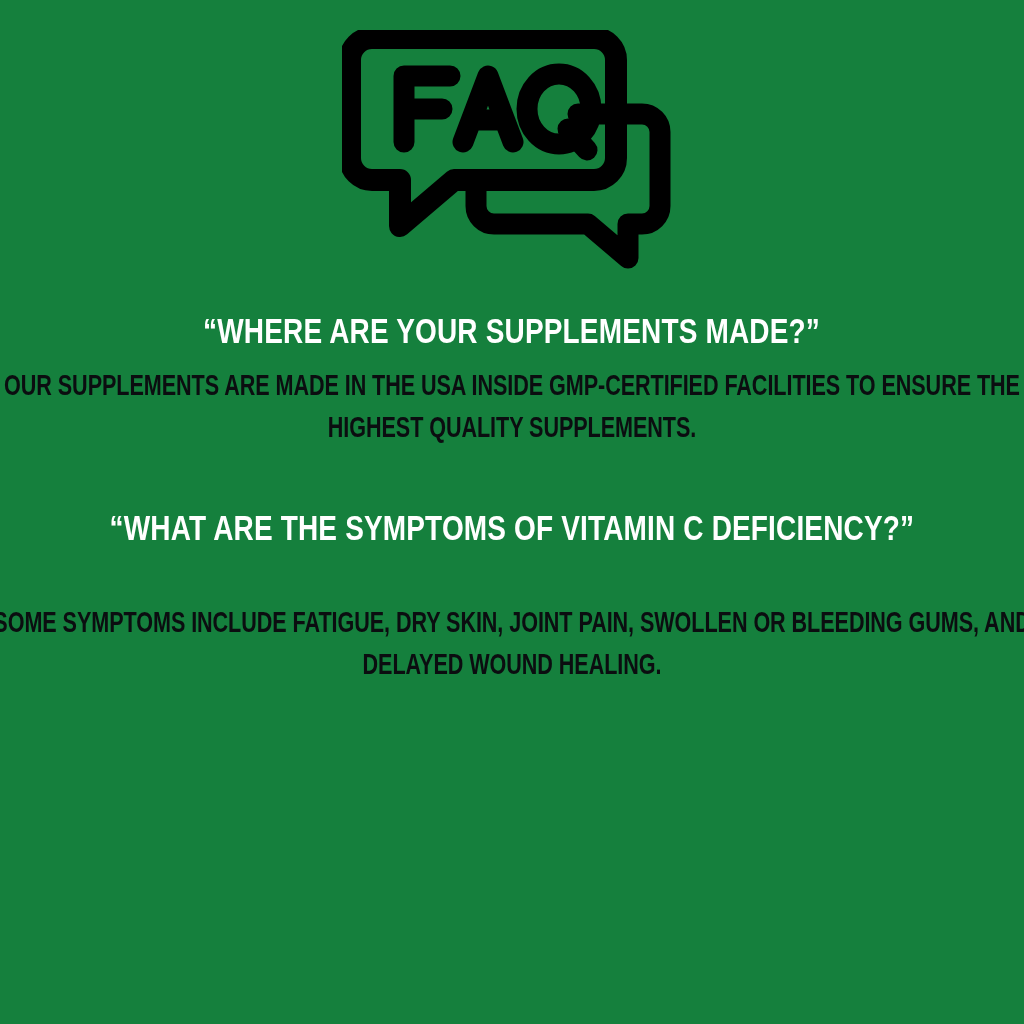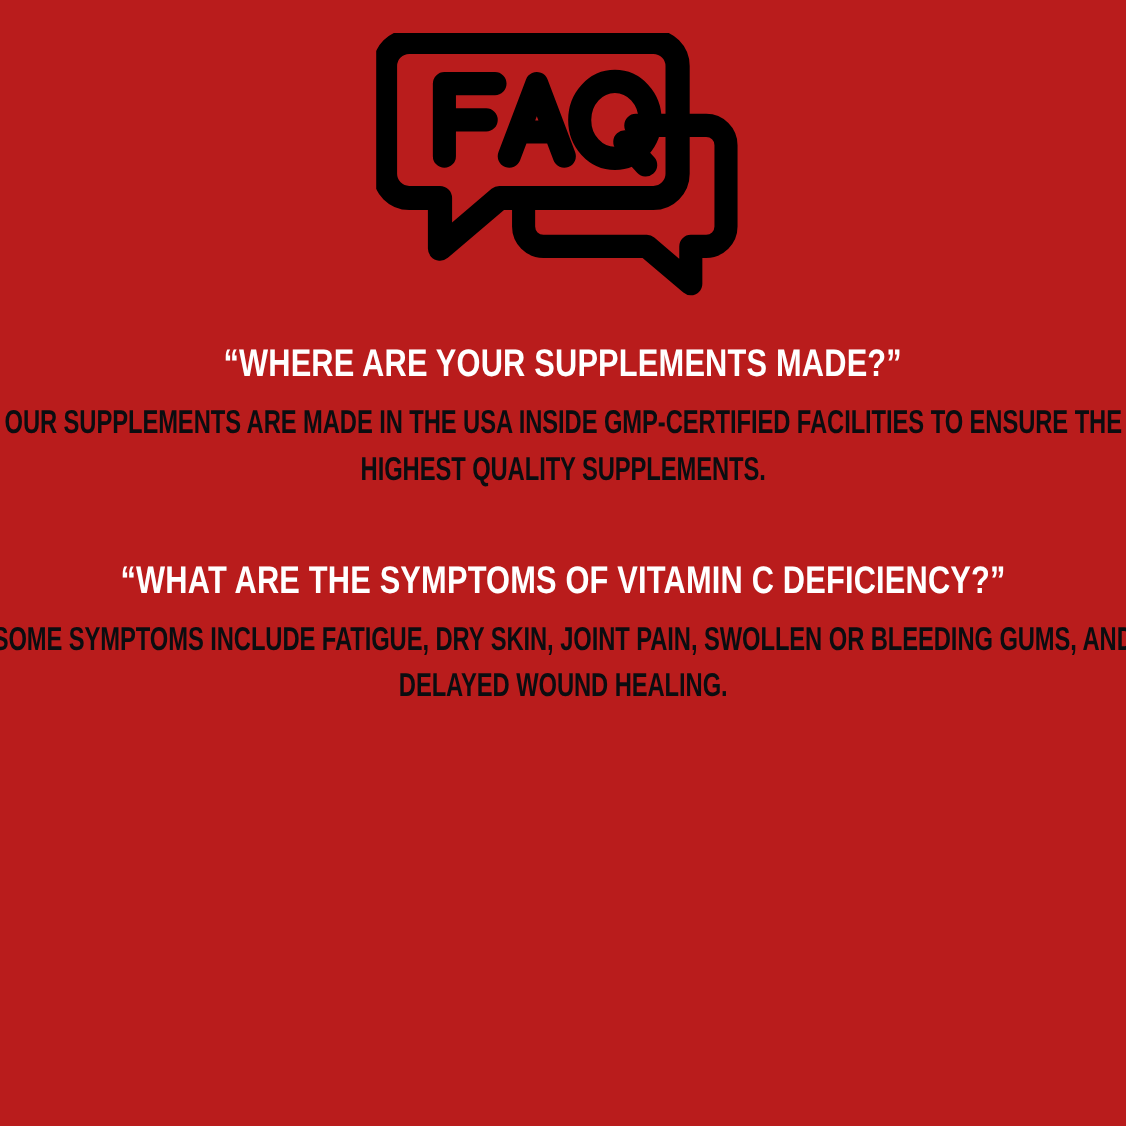--- a/index.html
+++ b/index.html
@@ -11,21 +11,21 @@
     width: 1024px;
     height: 1024px;
     background: #54b6d0;
     font-family: "Liberation Sans", sans-serif;
     overflow: hidden;
   }
   .poster {
     position: relative;
     width: 1024px;
     height: 1024px;
-    background: #b91c1c;
+    background: #15803d;
     box-sizing: border-box;
     display: flex;
     flex-direction: column;
     align-items: center;
   }
 
   
   .icon-wrap {
     margin-top: 30px;
     width: 340px;
@@ -48,20 +48,21 @@
   }
   .faq-item {
     width: 1024px;
     display: flex;
     flex-direction: column;
     align-items: center;
     margin-bottom: 42px;
   }
   .faq-item:last-child {
     margin-bottom: 0;
+    gap: 40px;
   }
 
   .question {
     color: #ffffff;
     font-family: "Liberation Sans Narrow", "Liberation Sans", sans-serif;
     font-weight: 700;
     font-size: 35px;
     line-height: 1.08;
     letter-spacing: 0.2px;
     text-align: center;

